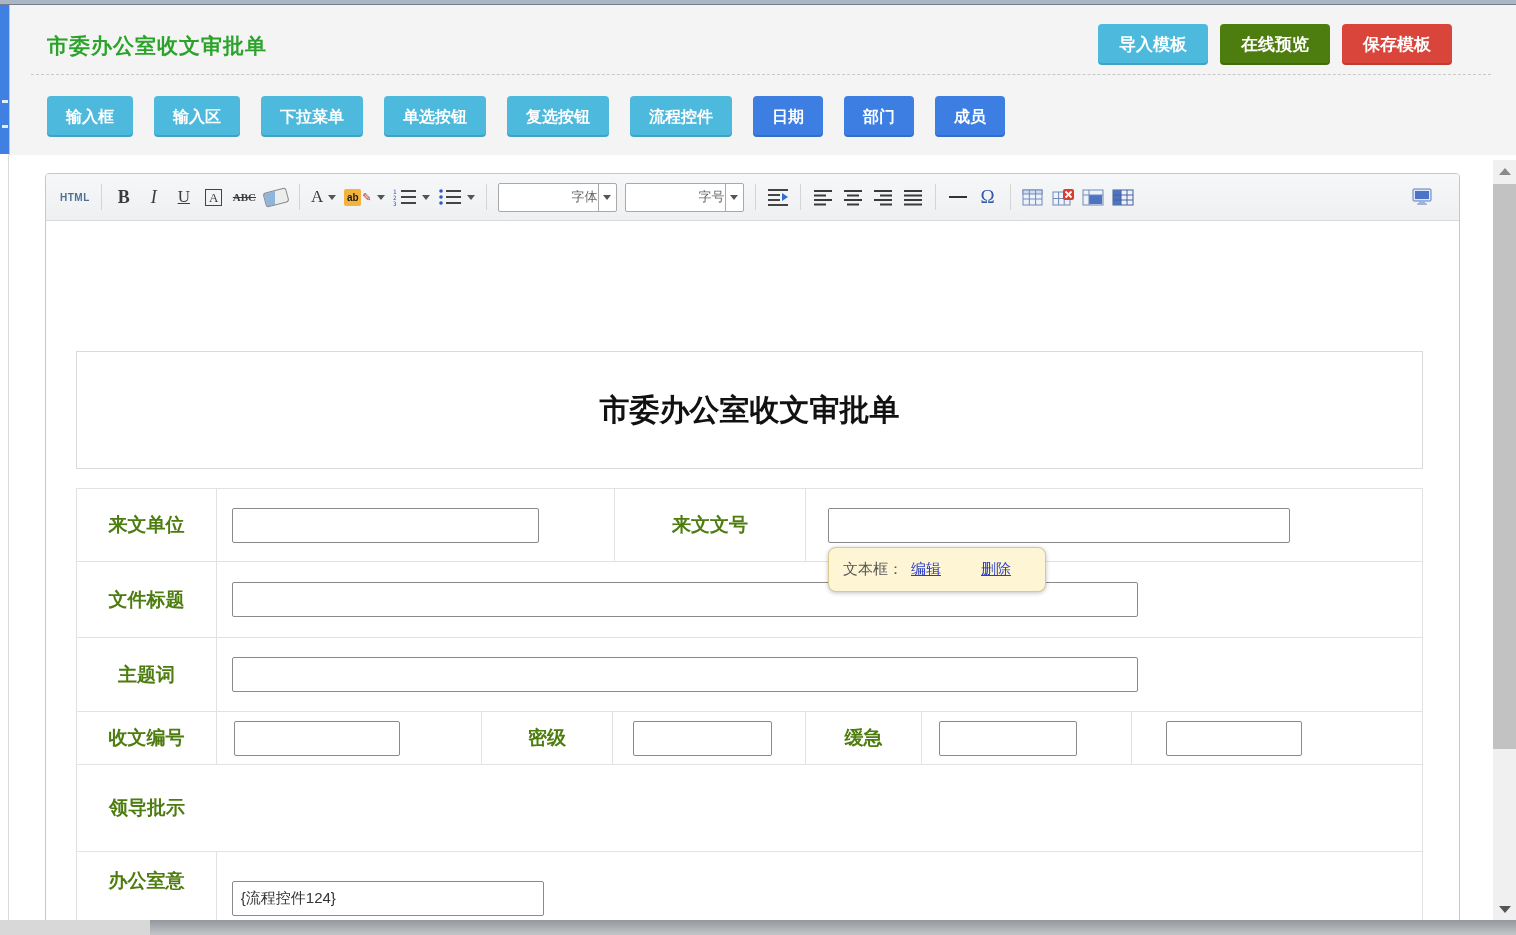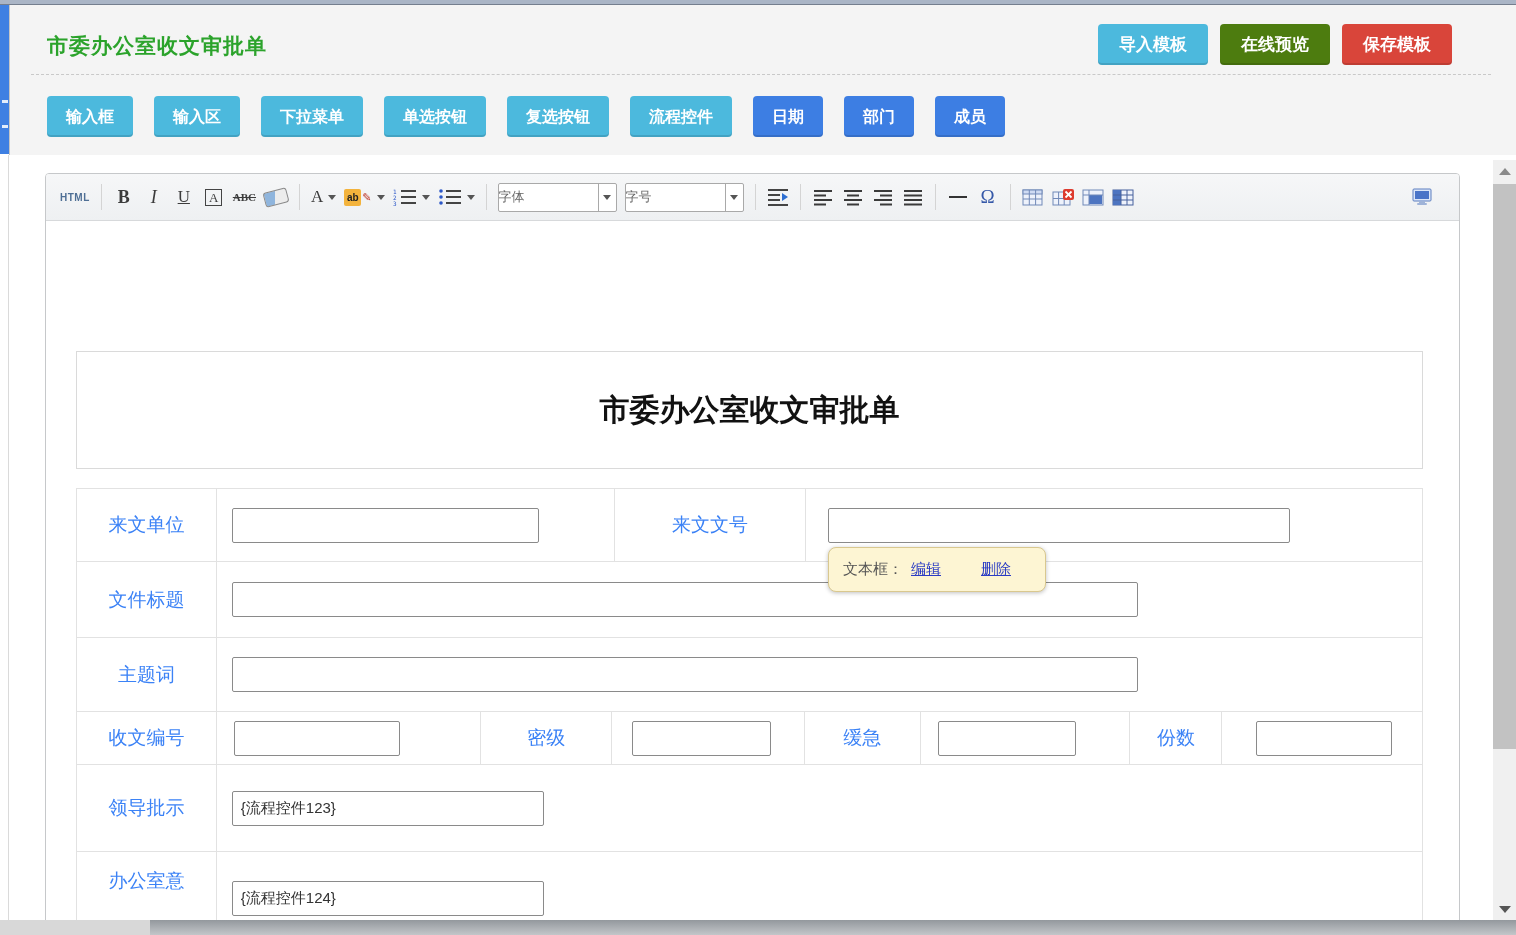--- a/index.html
+++ b/index.html
@@ -37,35 +37,35 @@
   .ti-i{font-family:"Liberation Serif",serif;font-style:italic;font-size:18px;}
   .ti-u{font-family:"Liberation Serif",serif;font-size:17px;text-decoration:underline;}
   .ti-boxa{font-family:"Liberation Serif",serif;font-size:13px;border:1px solid #444;padding:0 3px;line-height:15px;}
   .ti-abc{font-family:"Liberation Serif",serif;font-size:11px;font-weight:bold;text-decoration:line-through;}
   .eraser{display:inline-block;width:22px;height:13px;border-radius:3px;transform:rotate(-15deg);background:linear-gradient(105deg,#8fb5dd 45%,#ececec 45%);border:1px solid #8a8a8a;}
   .caret{display:inline-block;width:0;height:0;border-left:4px solid transparent;border-right:4px solid transparent;border-top:5px solid #555;margin-left:5px;}
   .ti-fc{font-family:"Liberation Serif",serif;font-size:17px;}
   .hl-box{display:inline-flex;align-items:center;justify-content:center;width:17px;height:17px;background:#f3b33c;border-radius:2px;font-size:10px;font-weight:bold;color:#222;}
   .hl-pen{font-size:11px;color:#c0392b;margin-left:1px;}
   .tb-select{width:117px;height:27px;border:1px solid #a9a9a9;border-radius:2px;background:#fff;display:flex;cursor:pointer;flex:0 0 auto;}
-  .tb-select .lbl{flex:1;text-align:left;font-size:13px;color:#666;line-height:25px;}
+  .tb-select .lbl{flex:1;text-align:right;font-size:13px;color:#666;line-height:25px;}
   .tb-select .dd{width:17px;border-left:1px solid #a9a9a9;display:flex;align-items:center;justify-content:center;}
   .tb-select .dd .caret{margin-left:0;}
   .ti-hr span{display:inline-block;width:18px;height:2px;background:#333;}
   .ti-omega{font-size:19px;color:#3558a8;font-family:"Liberation Serif",serif;}
   .ti-full{margin-left:auto;margin-right:12px;}
   
   .epage{position:relative;height:714px;}
   .doc-title-box{position:absolute;left:30px;top:130px;width:1347px;height:118px;border:1px solid #dadada;display:flex;align-items:center;justify-content:center;box-sizing:border-box;}
   .doc-title{font-size:30px;font-weight:bold;color:#111;}
   .ftable{position:absolute;left:30px;top:268px;width:1347px;}
   .frow{display:flex;border:1px solid #e2e2e2;margin-top:-1px;box-sizing:border-box;background:#fff;}
   .fcell{border-right:1px solid #e2e2e2;display:flex;align-items:center;box-sizing:border-box;}
   .fcell:last-child{border-right:none;}
-  .flabel{justify-content:center;font-size:19px;color:#3b82f6;}
+  .flabel{justify-content:center;font-size:19px;color:#4d7c0f;font-weight:bold;}
   .fin{height:35px;border:1px solid #8a8a8a;border-radius:2px;background:#fff;font-size:15px;color:#333;padding:0 8px;box-sizing:border-box;outline:none;font-family:inherit;}
   
   .tooltip{position:absolute;left:828px;top:547px;width:218px;height:45px;background:#fdf5d3;border:1px solid #d9c88f;border-radius:8px;box-shadow:0 1px 4px rgba(0,0,0,.25);display:flex;align-items:center;padding-left:14px;box-sizing:border-box;font-size:15px;color:#555;z-index:20;}
   .tooltip a{color:#2b3cc4;text-decoration:underline;cursor:pointer;}
   .tt-edit{margin-left:8px;}
   .tt-del{margin-left:40px;}
   
   .scrollbar{position:absolute;left:1493px;top:160px;width:23px;height:760px;background:#f0f0f0;}
   .sb-up{position:absolute;left:0;top:0;width:23px;height:22px;display:flex;align-items:center;justify-content:center;cursor:pointer;}
   .sb-up b{width:0;height:0;border-left:6px solid transparent;border-right:6px solid transparent;border-bottom:7px solid #8a8a8a;}
@@ -326,31 +326,27 @@
           <input class="fin" style="margin-left: 17px; width: 166px;" value="">
         </div>
         <div class="fcell flabel" style="width:131px">密级</div>
         <div class="fcell" style="width:193px">
           <input class="fin" style="margin-left: 20px; width: 139px;" value="">
         </div>
         <div class="fcell flabel" style="width:116px">缓急</div>
         <div class="fcell" style="width:210px">
           <input class="fin" style="margin-left: 17px; width: 138px;" value="">
         </div>
-        <div class="fcell flabel" style="width:92px">份数</div>
         <div class="fcell" style="width:200px">
           <input class="fin" style="margin-left: 34px; width: 136px;" value="">
         </div>
       </div>
 
       <div class="frow" style="height:88px">
         <div class="fcell flabel" style="width:140px">领导批示</div>
-        <div class="fcell" style="width:1207px">
-          <input class="fin" style="margin-left: 15px; width: 312px;" value="{流程控件123}">
-        </div>
       </div>
 
       <div class="frow" style="height:90px">
         <div class="fcell flabel" style="width:140px;align-items:flex-start;padding-top:16px">办公室意</div>
         <div class="fcell" style="width:1207px;align-items:flex-start">
           <input class="fin" style="margin-left: 15px; margin-top: 29px; width: 312px;" value="{流程控件124}">
         </div>
       </div>
     </div>
   </div>

